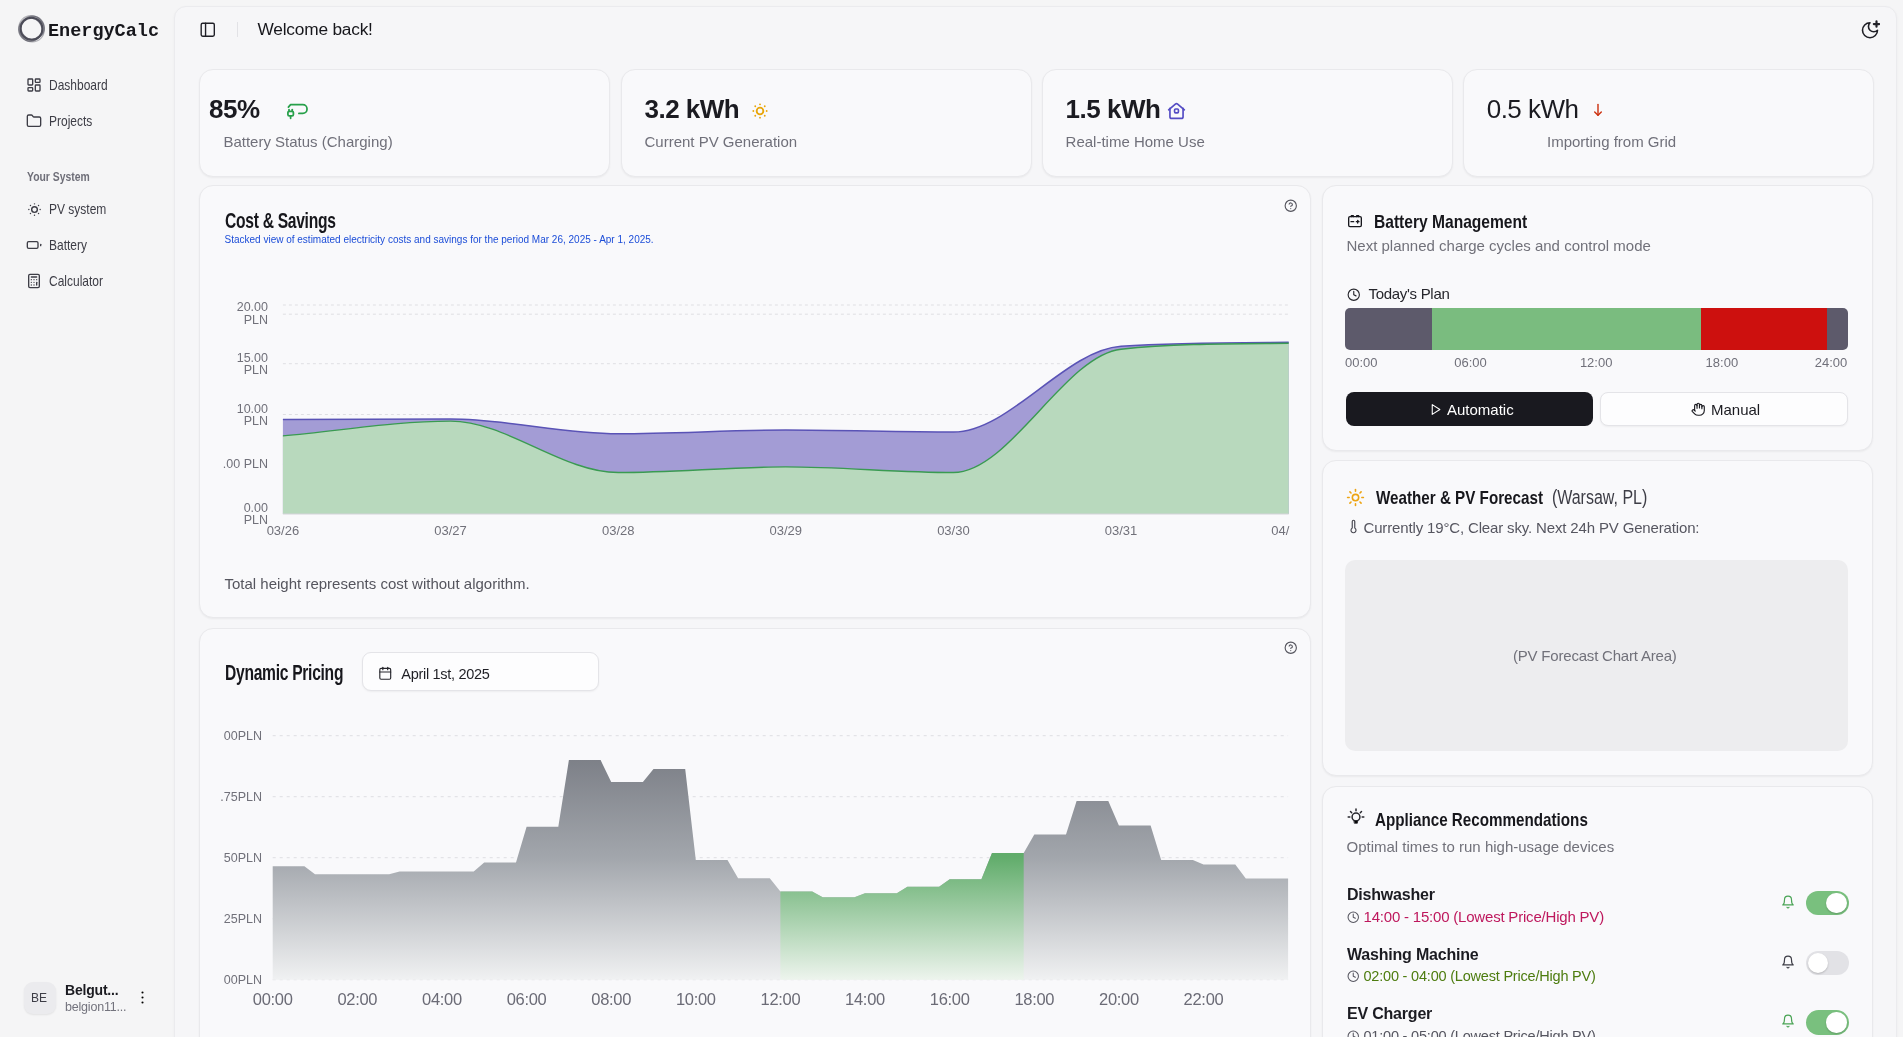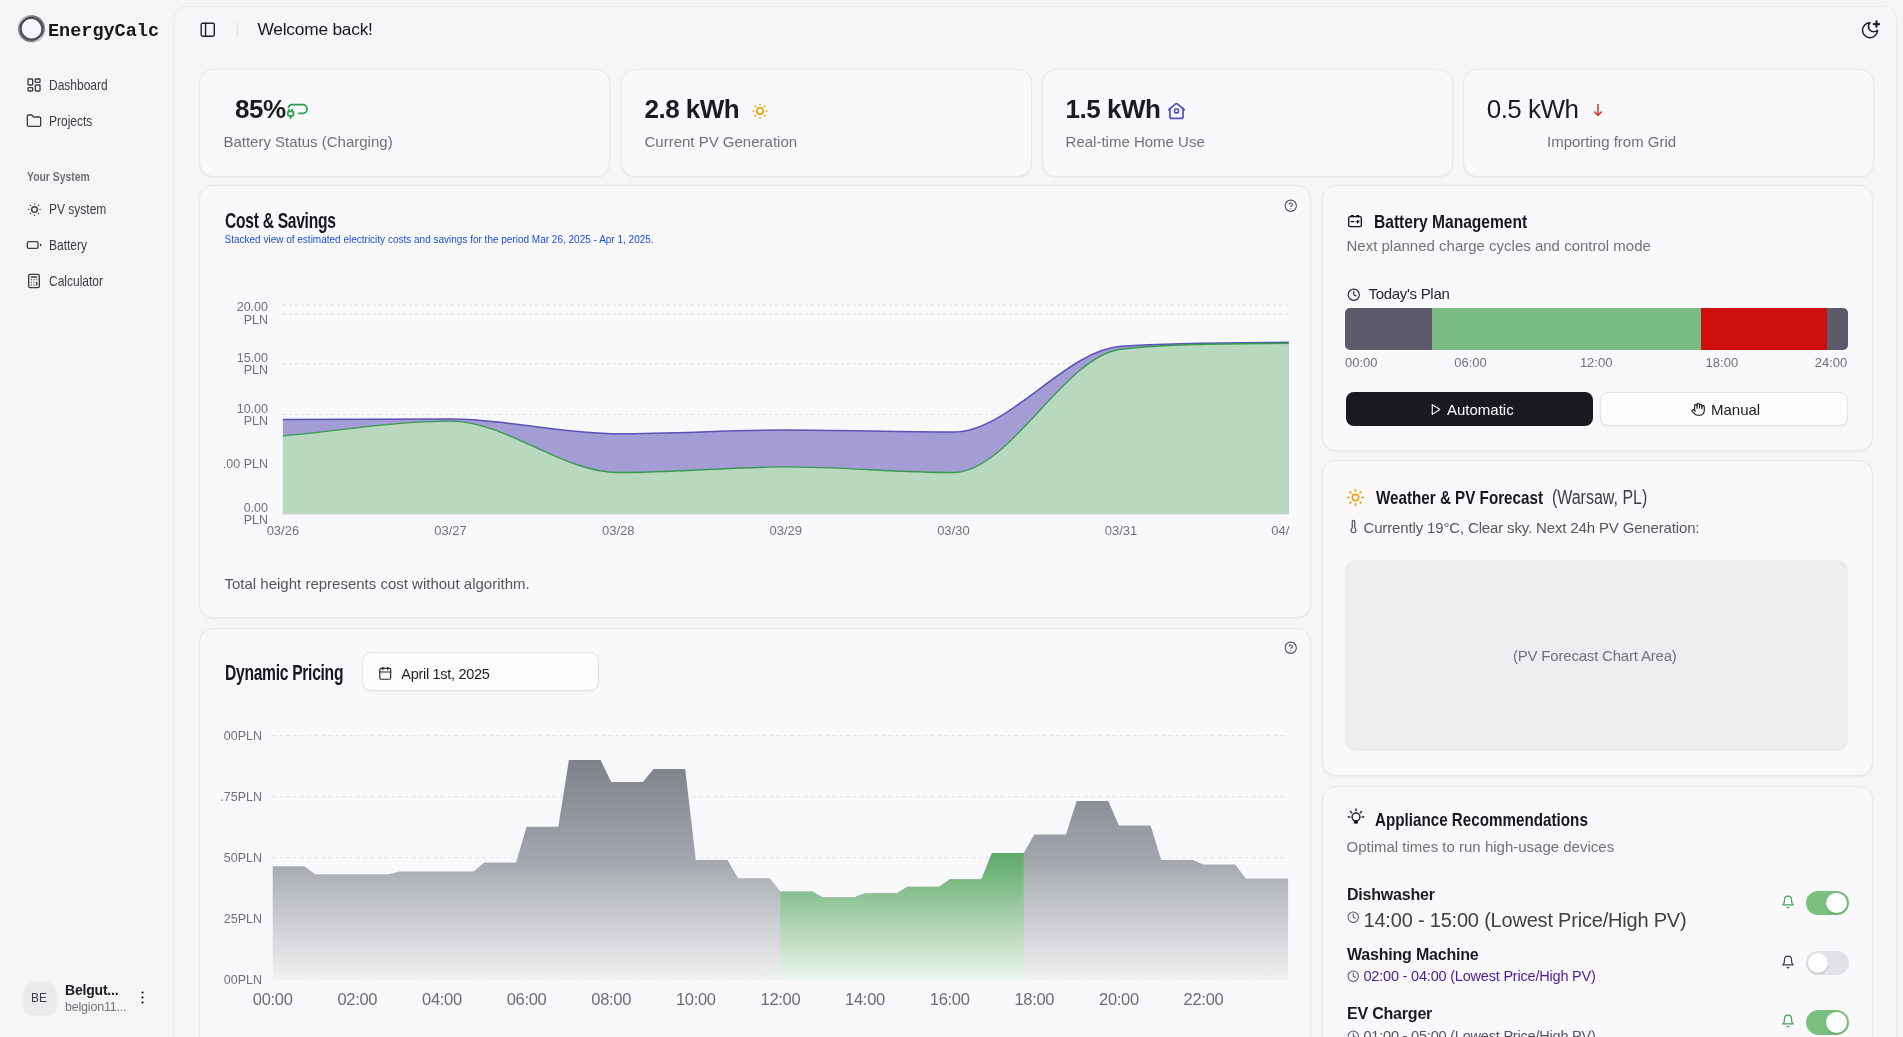--- a/index.html
+++ b/index.html
@@ -75,24 +75,24 @@
     <path d="M9 3v18"></path>
   </svg>
 <div class="abs" style="left:237px;top:22px;width:1px;height:15px;background:#e2e2e6"></div>
 <div class="t" style="left:257.5px;top:18.8px;font-size:17.3px;font-weight:500;letter-spacing:-0.2px;color:#17171c">Welcome back!</div>
 <svg style="position:absolute;left:1860px;top:19.5px" width="20" height="20" viewBox="0 0 24 24" fill="none" stroke="#202027" stroke-width="1.9" stroke-linecap="round" stroke-linejoin="round" preserveAspectRatio="none">
     <path d="M12 3.3a6 6 0 0 0 9 9 9 9 0 1 1-9-9Z"></path>
     <path d="M19.8 1.7v6.4" stroke-width="2.6"></path>
     <path d="M23 4.9h-6.4" stroke-width="2.6"></path>
   </svg>
 <div class="card" style="left:199.4px;top:69px;width:411px;height:108px"></div>
-<div class="t" style="left:235px;top:93.8px;font-size:26px;line-height:1.2;font-weight:700;letter-spacing:-0.5px;color:#1b1b21">85%</div>
+<div class="t" style="left:209px;top:93.8px;font-size:26px;line-height:1.2;font-weight:700;letter-spacing:-0.5px;color:#1b1b21">85%</div>
 <div class="t" style="left:223.4px;top:132.5px;font-size:15px;color:#70707a">Battery Status (Charging)</div>
 <div class="card" style="left:620.5px;top:69px;width:411px;height:108px"></div>
-<div class="t" style="left:644.5px;top:93.8px;font-size:26px;line-height:1.2;font-weight:700;letter-spacing:-0.5px;color:#1b1b21">2.8 kWh</div>
+<div class="t" style="left:644.5px;top:93.8px;font-size:26px;line-height:1.2;font-weight:700;letter-spacing:-0.5px;color:#1b1b21">3.2 kWh</div>
 <div class="t" style="left:644.5px;top:132.5px;font-size:15px;color:#70707a">Current PV Generation</div>
 <div class="card" style="left:1041.6px;top:69px;width:411px;height:108px"></div>
 <div class="t" style="left:1065.6px;top:93.8px;font-size:26px;line-height:1.2;font-weight:700;letter-spacing:-0.5px;color:#1b1b21">1.5 kWh</div>
 <div class="t" style="left:1065.6px;top:132.5px;font-size:15px;color:#70707a">Real-time Home Use</div>
 <div class="card" style="left:1462.7px;top:69px;width:411px;height:108px"></div>
 <div class="t" style="left:1486.7px;top:93.8px;font-size:26px;line-height:1.2;font-weight:400;letter-spacing:-0.5px;color:#1b1b21">0.5 kWh</div>
 <div class="t" style="left:1547px;top:132.5px;font-size:15px;color:#70707a">Importing from Grid</div>
 <svg style="position:absolute;left:287px;top:103px" width="21" height="16.5" viewBox="0 0 21 16.5" fill="none" stroke="#27a04a" stroke-width="1.75" stroke-linecap="round" stroke-linejoin="round" preserveAspectRatio="none">
     <path d="M1.4 4.1 3.6 1.6h12.2a4.2 4.2 0 0 1 4.2 4.2v0.4a4.2 4.2 0 0 1-4.2 4.2h-3.9"></path>
     <path d="M2 6.6v1.7"></path>
@@ -279,34 +279,34 @@
     <path d="M21.4 12h-2"></path>
     <path d="M9.9 16.4h4.2l-.5 3.1h-3.2z" fill="currentColor" stroke-width="1"></path>
   </svg>
 <div class="t" style="left:1375px;top:808px;font-size:19px;font-weight:600;color:#17171c;transform:scaleX(0.8);transform-origin:0 0">Appliance Recommendations</div>
 <div class="t" style="left:1346.5px;top:837.5px;font-size:15px;color:#71717a">Optimal times to run high-usage devices</div>
 <div class="t" style="left:1347px;top:884.8px;font-size:16px;font-weight:600;letter-spacing:-0.2px;color:#1b1b21">Dishwasher</div>
 <svg style="position:absolute;left:1346.5px;top:910.5999999999999px" width="12.5" height="12.5" viewBox="0 0 24 24" fill="none" stroke="#565660" stroke-width="2.0" stroke-linecap="round" stroke-linejoin="round" preserveAspectRatio="none">
     <circle cx="12" cy="12" r="10"></circle>
     <polyline points="12 6 12 12 16 14"></polyline>
   </svg>
-<div class="t" style="left:1363.5px;top:907.5px;font-size:20px;letter-spacing:-0.2px;color:#404040">14:00 - 15:00 (Lowest Price/High PV)</div>
+<div class="t" style="left:1363.5px;top:907.5px;font-size:15px;letter-spacing:-0.2px;color:#be185d">14:00 - 15:00 (Lowest Price/High PV)</div>
 <svg style="position:absolute;left:1781px;top:894.8px" width="14" height="14" viewBox="0 0 24 24" fill="none" stroke="#4aa455" stroke-width="2.0" stroke-linecap="round" stroke-linejoin="round" preserveAspectRatio="none">
     <path d="M6 8a6 6 0 0 1 12 0c0 7 3 9 3 9H3s3-2 3-9"></path>
     <path d="M10.3 21a1.94 1.94 0 0 0 3.4 0"></path>
   </svg>
 <div class="abs" style="left:1805.6px;top:890.6999999999999px;width:43px;height:24.5px;border-radius:13px;background:#79c07e">
     <div class="abs" style="right:2px;top:2px;width:20.5px;height:20.5px;border-radius:50%;background:#fff;box-shadow:0 1px 2px rgba(0,0,0,.2)"></div>
   </div>
 <div class="t" style="left:1347px;top:944.6px;font-size:16px;font-weight:600;letter-spacing:-0.2px;color:#1b1b21">Washing Machine</div>
 <svg style="position:absolute;left:1346.5px;top:970.4px" width="12.5" height="12.5" viewBox="0 0 24 24" fill="none" stroke="#565660" stroke-width="2.0" stroke-linecap="round" stroke-linejoin="round" preserveAspectRatio="none">
     <circle cx="12" cy="12" r="10"></circle>
     <polyline points="12 6 12 12 16 14"></polyline>
   </svg>
-<div class="t" style="left:1363.5px;top:967.3000000000001px;font-size:14.5px;letter-spacing:-0.2px;color:#4c1d95">02:00 - 04:00 (Lowest Price/High PV)</div>
+<div class="t" style="left:1363.5px;top:967.3000000000001px;font-size:14.5px;letter-spacing:-0.2px;color:#4d7c0f">02:00 - 04:00 (Lowest Price/High PV)</div>
 <svg style="position:absolute;left:1781px;top:954.6px" width="14" height="14" viewBox="0 0 24 24" fill="none" stroke="#3d3d46" stroke-width="2.0" stroke-linecap="round" stroke-linejoin="round" preserveAspectRatio="none">
     <path d="M6 8a6 6 0 0 1 12 0c0 7 3 9 3 9H3s3-2 3-9"></path>
     <path d="M10.3 21a1.94 1.94 0 0 0 3.4 0"></path>
   </svg>
 <div class="abs" style="left:1805.6px;top:950.5px;width:43px;height:24.5px;border-radius:13px;background:#e2e2e6">
     <div class="abs" style="left:2px;top:2px;width:20.5px;height:20.5px;border-radius:50%;background:#fff;box-shadow:0 1px 2px rgba(0,0,0,.2)"></div>
   </div>
 <div class="t" style="left:1347px;top:1004.4px;font-size:16px;font-weight:600;letter-spacing:-0.2px;color:#1b1b21">EV Charger</div>
 <svg style="position:absolute;left:1346.5px;top:1030.2px" width="12.5" height="12.5" viewBox="0 0 24 24" fill="none" stroke="#565660" stroke-width="2.0" stroke-linecap="round" stroke-linejoin="round" preserveAspectRatio="none">
     <circle cx="12" cy="12" r="10"></circle>

